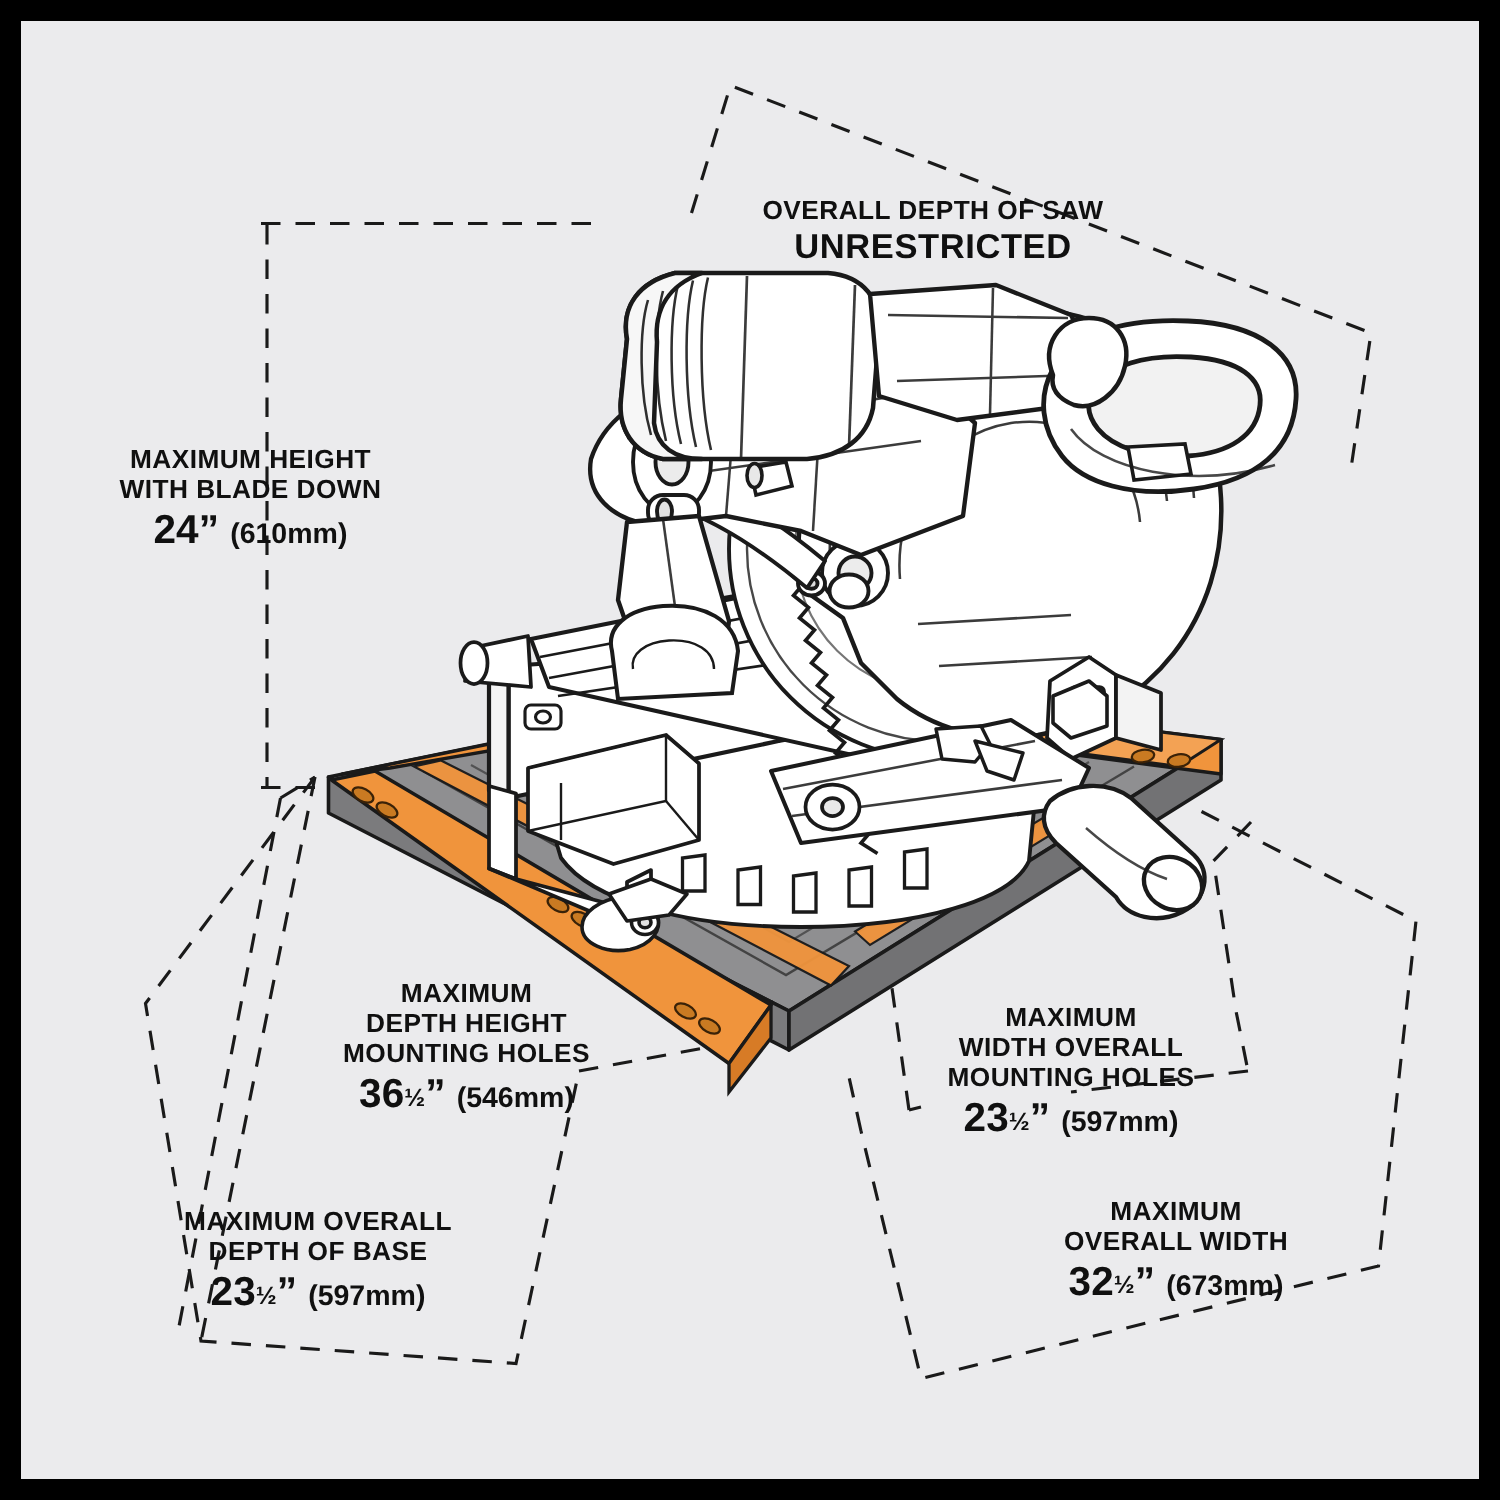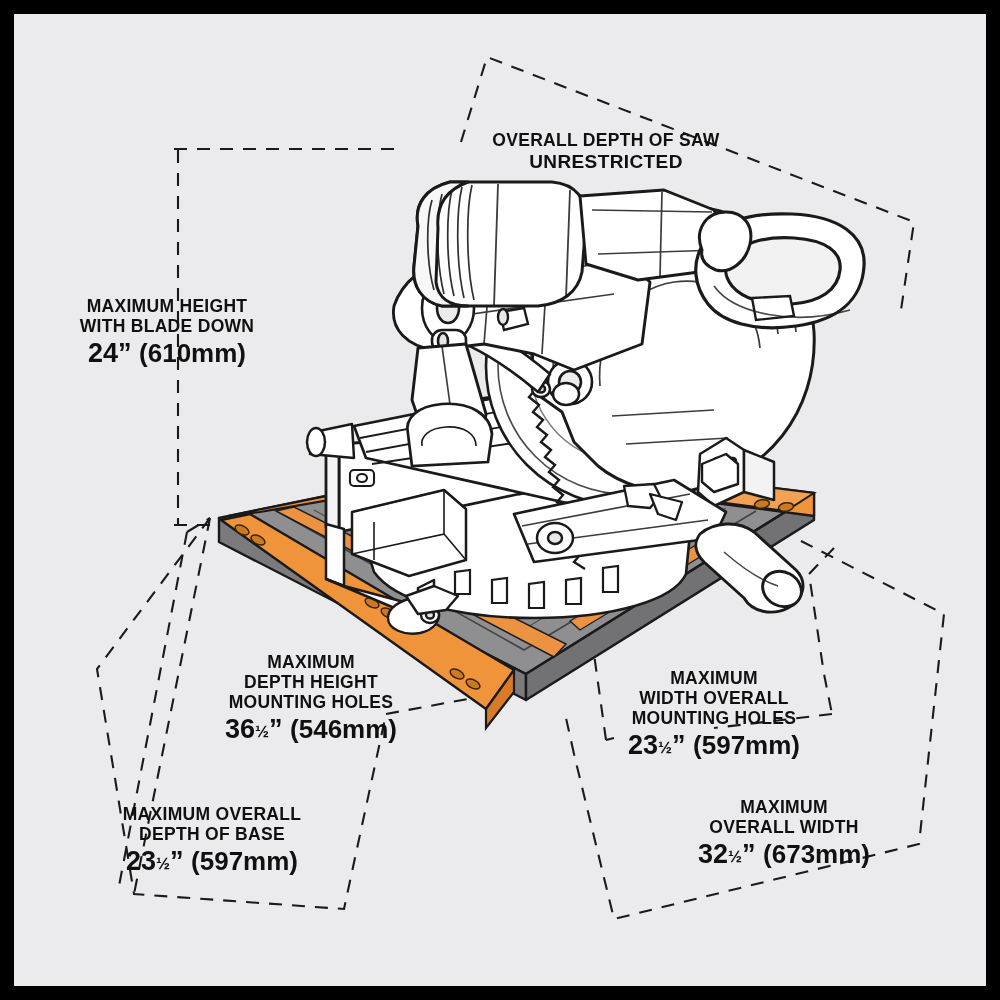--- a/index.html
+++ b/index.html
@@ -5,23 +5,23 @@
 <style>
   html,body{margin:0;padding:0;background:#000;}
   body{width:1000px;height:1000px;overflow:hidden;
        font-family:"Liberation Sans", sans-serif;}
   #frame{position:relative;width:1000px;height:1000px;background:#000;box-sizing:border-box;}
   #canvas{position:absolute;left:14px;top:14px;width:972px;height:972px;background:#ebebed;overflow:hidden;}
   svg.layer{position:absolute;left:0;top:0;width:972px;height:972px;}
   .lbl{position:absolute;text-align:center;color:#101010;line-height:1.14;}
   .lbl .t1{font-size:17.5px;font-weight:700;letter-spacing:.3px;white-space:nowrap;}
   .lbl .big{font-size:27px;font-weight:800;letter-spacing:0px;white-space:nowrap;margin-top:1px;}
-  .lbl .big .unit{font-size:26px;font-weight:800;text-align:center;}
+  .lbl .big .unit{font-size:19px;font-weight:800;text-align:center;}
   .lbl .big .fr{font-size:.62em;vertical-align:.05em;}
-  .lbl .strong{font-size:19px;font-weight:800;letter-spacing:.4px;white-space:nowrap;}
+  .lbl .strong{font-size:23px;font-weight:800;letter-spacing:.4px;white-space:nowrap;}
 </style>
 </head>
 <body>
 
 <div id="frame">
   <div id="canvas">
 
     <svg class="layer" viewBox="0 0 972 972">
       <g fill="none" stroke="#1a1a1a" stroke-width="2.1" stroke-dasharray="13 10" stroke-linecap="butt">
 
@@ -332,21 +332,21 @@
           <path d="M 636 480 L 668 488 L 662 506 L 644 500 Z"></path>
         </g>
 
         <g fill="#ffffff" stroke="#1a1a1a" stroke-width="2.4" stroke-linejoin="round">
           <path d="M 688 450 L 712 440 L 724 450 L 724 470 L 700 478 L 688 468 Z"></path>
         </g>
 
       </g>
     </svg>
 
-    <div class="lbl" style="left:452px;top:117px;width:280px;">
+    <div class="lbl" style="left:468px;top:117px;width:280px;">
       <div class="t1">OVERALL DEPTH OF SAW</div>
       <div class="strong">UNRESTRICTED</div>
     </div>
 
     <div class="lbl" style="left:8px;top:283px;width:290px;">
       <div class="t1">MAXIMUM HEIGHT</div>
       <div class="t1">WITH BLADE DOWN</div>
       <div class="big"><span>24</span><span class="fr"></span><span>”</span> <span class="unit">(610mm)</span></div>
     </div>
 

